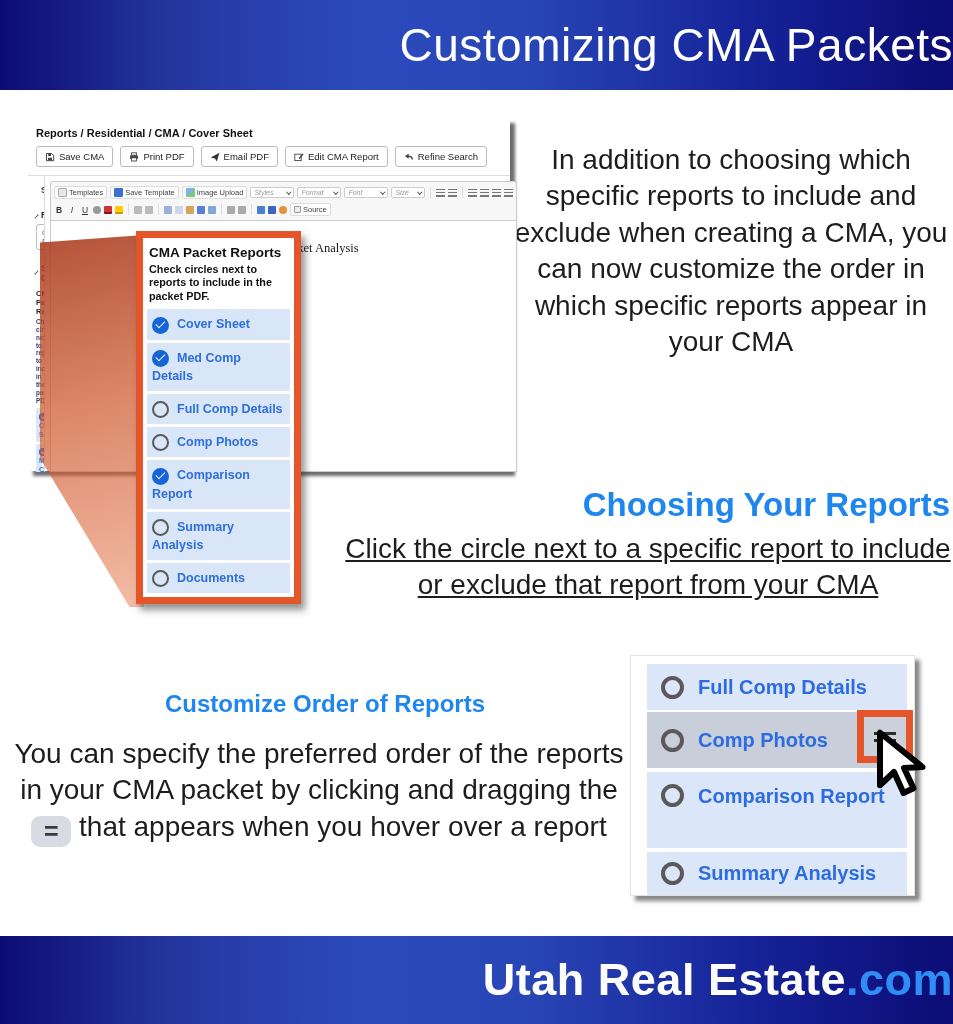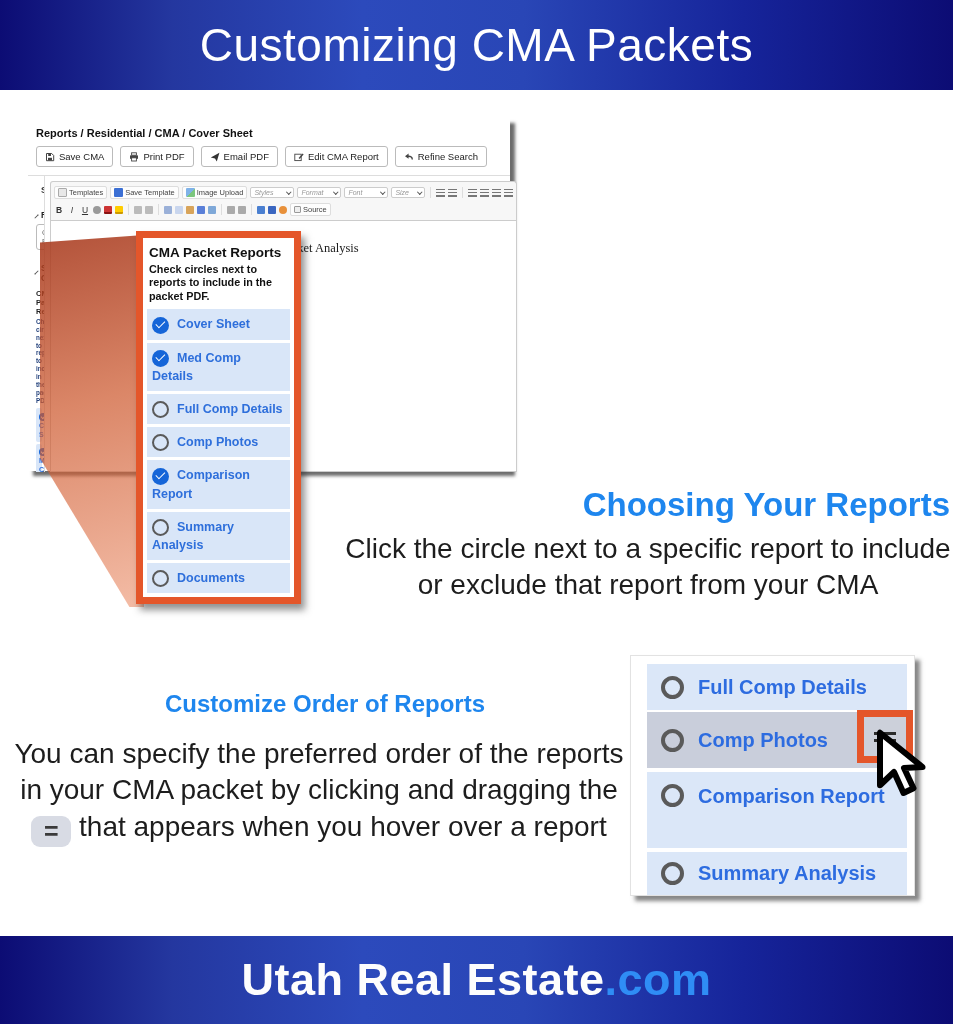--- a/index.html
+++ b/index.html
@@ -3,21 +3,21 @@
 <meta charset="utf-8">
 <style>
   * { margin:0; padding:0; box-sizing:border-box; }
   html,body { background:#fff; }
   #canvas {
     position:relative; width:953px; height:1024px; overflow:hidden;
     background:#fff; font-family:"Liberation Sans", sans-serif;
   }
   
   .banner {
-    position:absolute; left:0; width:953px; display:flex; align-items:center; justify-content:center;
+    position:absolute; left:0; width:953px; display:flex; align-items:center; justify-content:flex-end;
     background:linear-gradient(90deg,#0c0c74 0%,#24379f 18%,#2c4abc 38%,#2946b6 55%,#16249a 78%,#0c0c74 100%);
   }
   #top-banner { top:0; height:90px; }
   #top-banner .title { color:#fff; font-size:46px; font-weight:500; letter-spacing:0.5px; }
   #bottom-banner { top:936px; height:88px; }
   .brand { font-size:45px; font-weight:bold; letter-spacing:0.5px; }
   .brand .white { color:#fdfdfd;margin-top:36px; }
   .brand .blue { color:#2f8df5; }
 
   
@@ -99,21 +99,21 @@
     font-size:12.5px; font-weight:600; color:#2e6fdb; line-height:1.45; cursor:pointer;
   }
   .c-item .cir { width:17px; height:17px; margin-right:8px; }
   .c-item .cir.off { border-width:2.6px; }
 
   
   .para { position:absolute; text-align:center; color:#1d1d1d; font-size:28px; line-height:1.3; }
   #intro { left:512px; top:142px; width:438px; }
   .blue-head { position:absolute; text-align:center; color:#1e86ee; font-weight:bold; font-size:33px; }
   #choosing-head { left:355px; top:486px; width:595px;text-align:right; }
-  #choosing-body { left:345px; top:531px; width:606px; }
+  #choosing-body { left:345px; top:531px; width:606px;text-decoration:underline; }
   #customize-head { left:30px; top:690px; width:590px; font-size:24px; }
   #customize-body { left:12px; top:736px; width:614px; }
   .pill {
     display:inline-flex; align-items:center; justify-content:center; vertical-align:-4px;
     width:40px; height:31px; background:#d8dbe4; border-radius:9px;
     font-size:25px; font-weight:bold; color:#3a3a3a;
   }
 
   
   #mini {
@@ -331,20 +331,21 @@
     <div class="c-hint">Check circles next to reports to include in the packet PDF.</div>
     <span class="c-item"><span class="cir on"></span><span>Cover Sheet</span></span>
     <span class="c-item"><span class="cir on"></span><span>Med Comp Details</span></span>
     <span class="c-item"><span class="cir off"></span><span>Full Comp Details</span></span>
     <span class="c-item"><span class="cir off"></span><span>Comp Photos</span></span>
     <span class="c-item"><span class="cir on"></span><span>Comparison Report</span></span>
     <span class="c-item"><span class="cir off"></span><span>Summary Analysis</span></span>
     <span class="c-item" style="margin-bottom:0;"><span class="cir off"></span><span>Documents</span></span>
   </div>
 
+  <div class="para" id="intro">In addition to choosing which specific reports to include and exclude when creating a CMA, you can now customize the order in which specific reports appear in your CMA</div>
 
   <div class="blue-head" id="choosing-head">Choosing Your Reports</div>
   <div class="para" id="choosing-body">Click the circle next to a specific report to include or exclude that report from your CMA</div>
 
   <div class="blue-head" id="customize-head">Customize Order of Reports</div>
   <div class="para" id="customize-body">
     <span>You can specify the preferred order of the reports in your CMA packet by clicking and dragging the</span>
     <span class="pill">=</span>
     <span>that appears when you hover over a report</span>
   </div>

